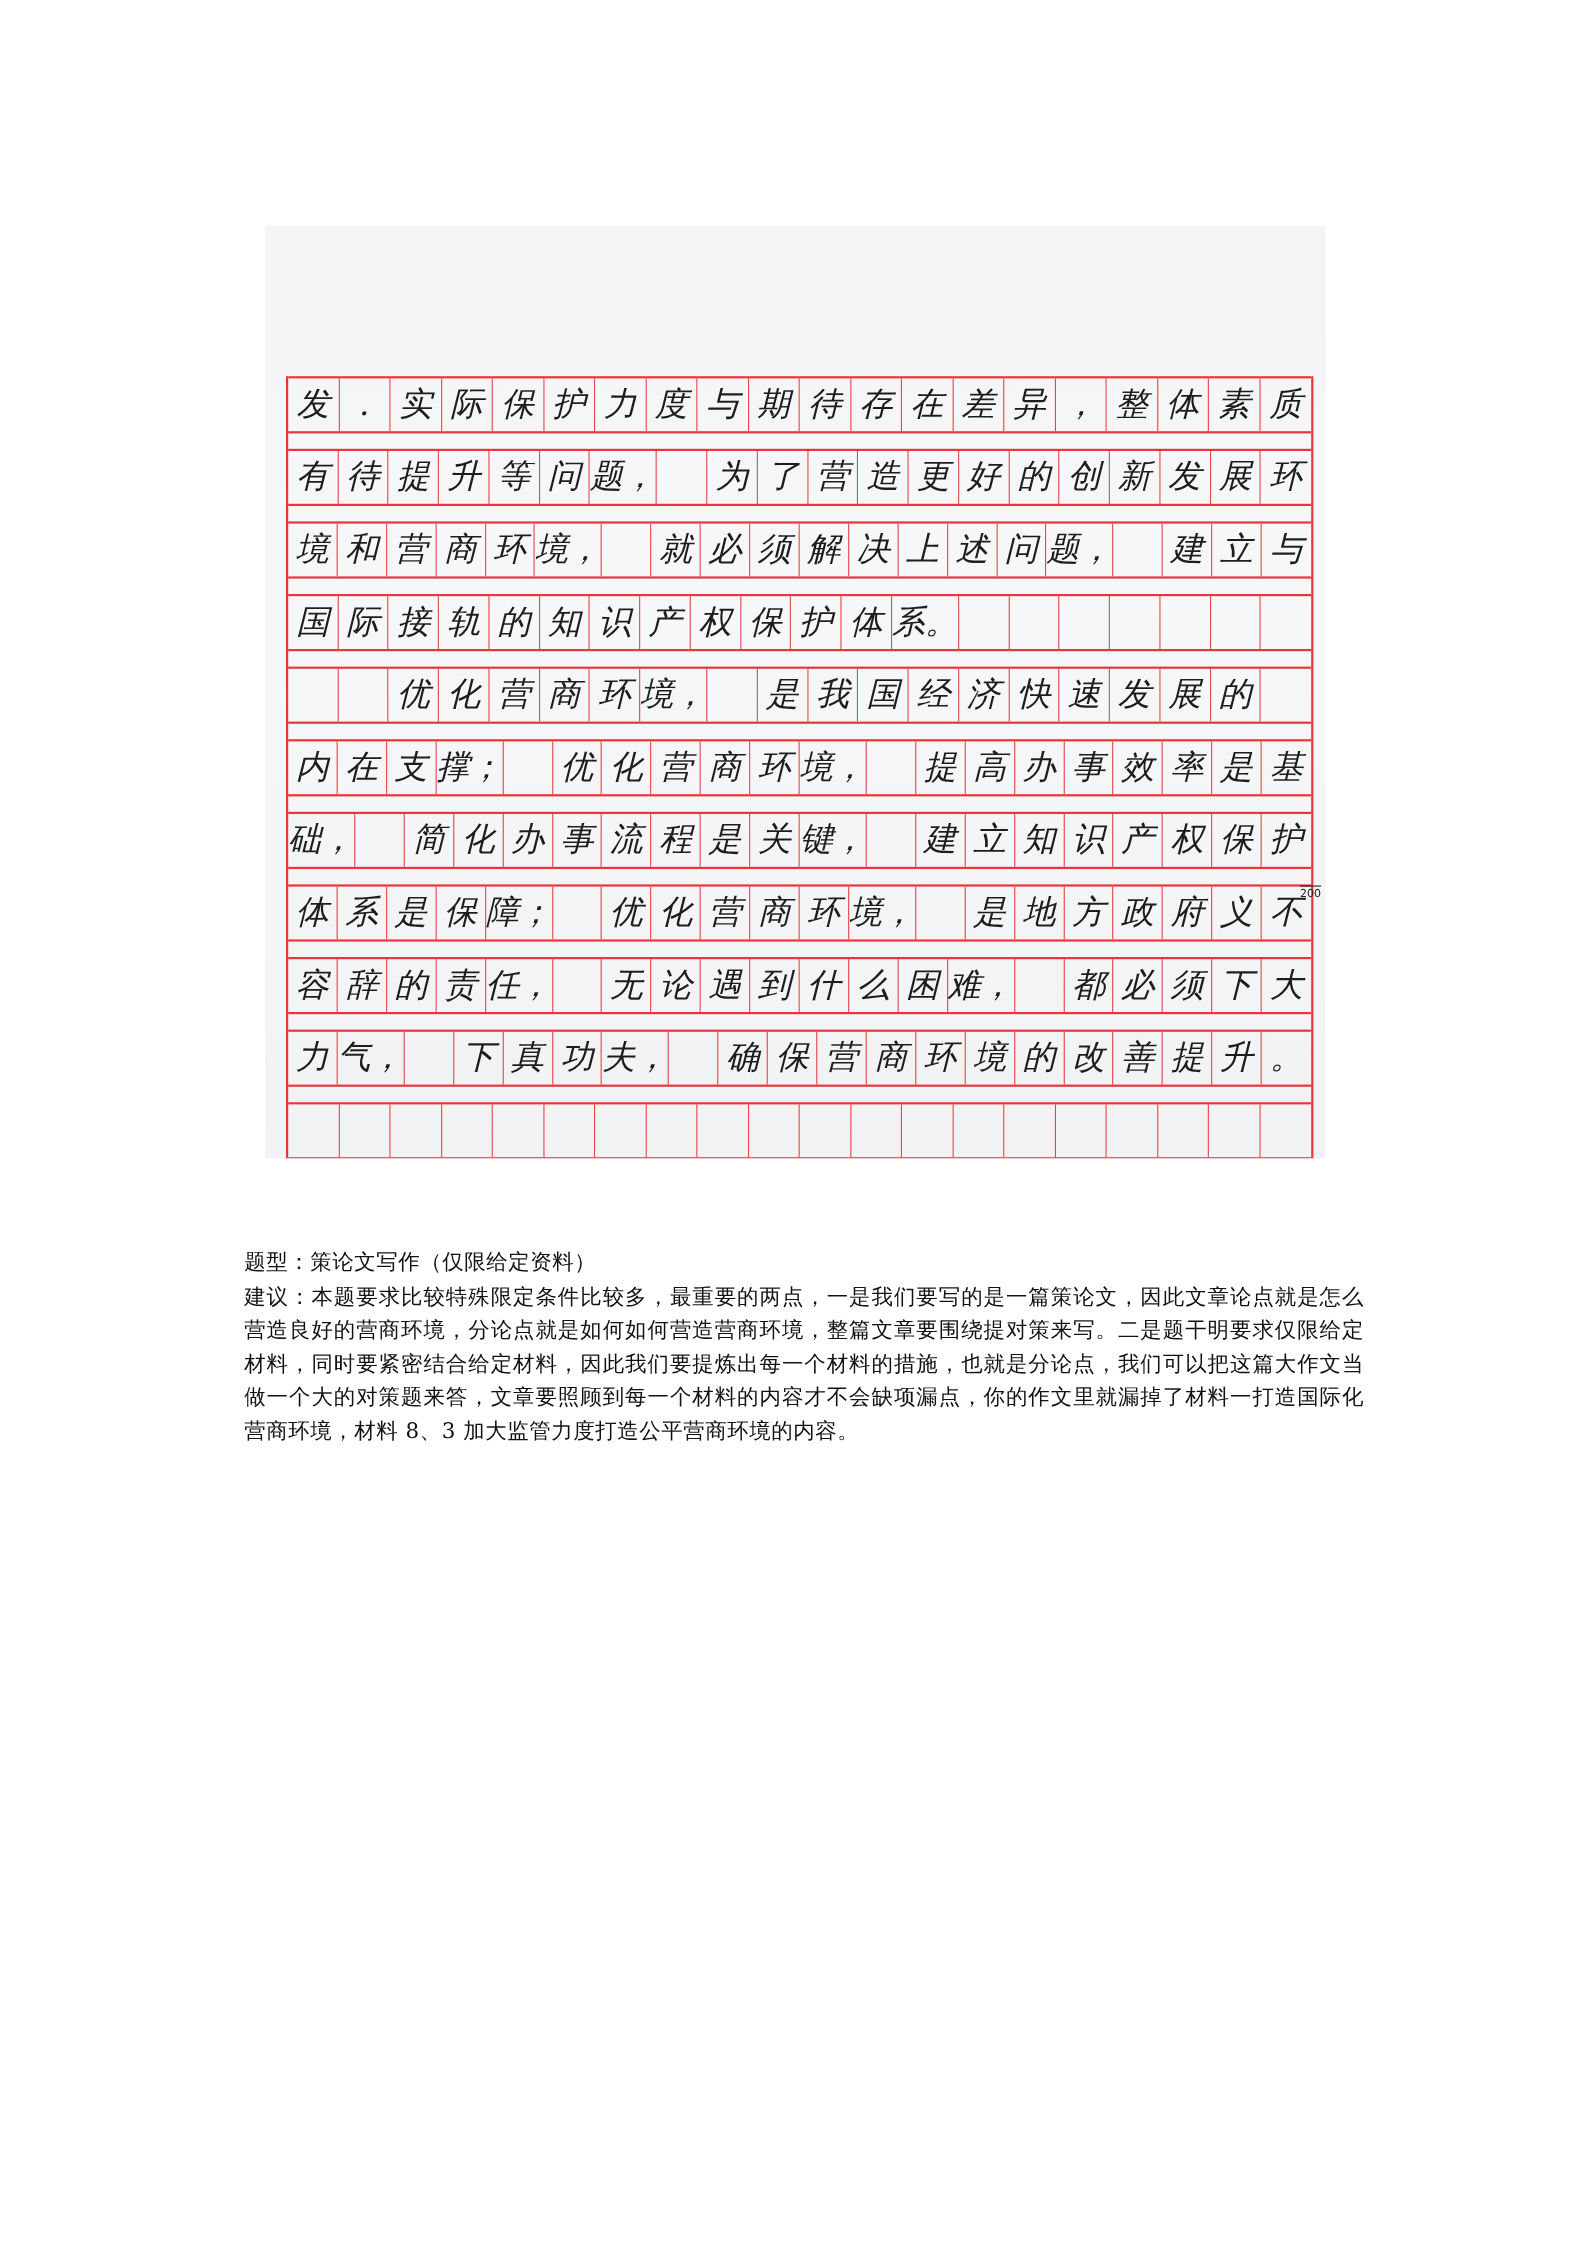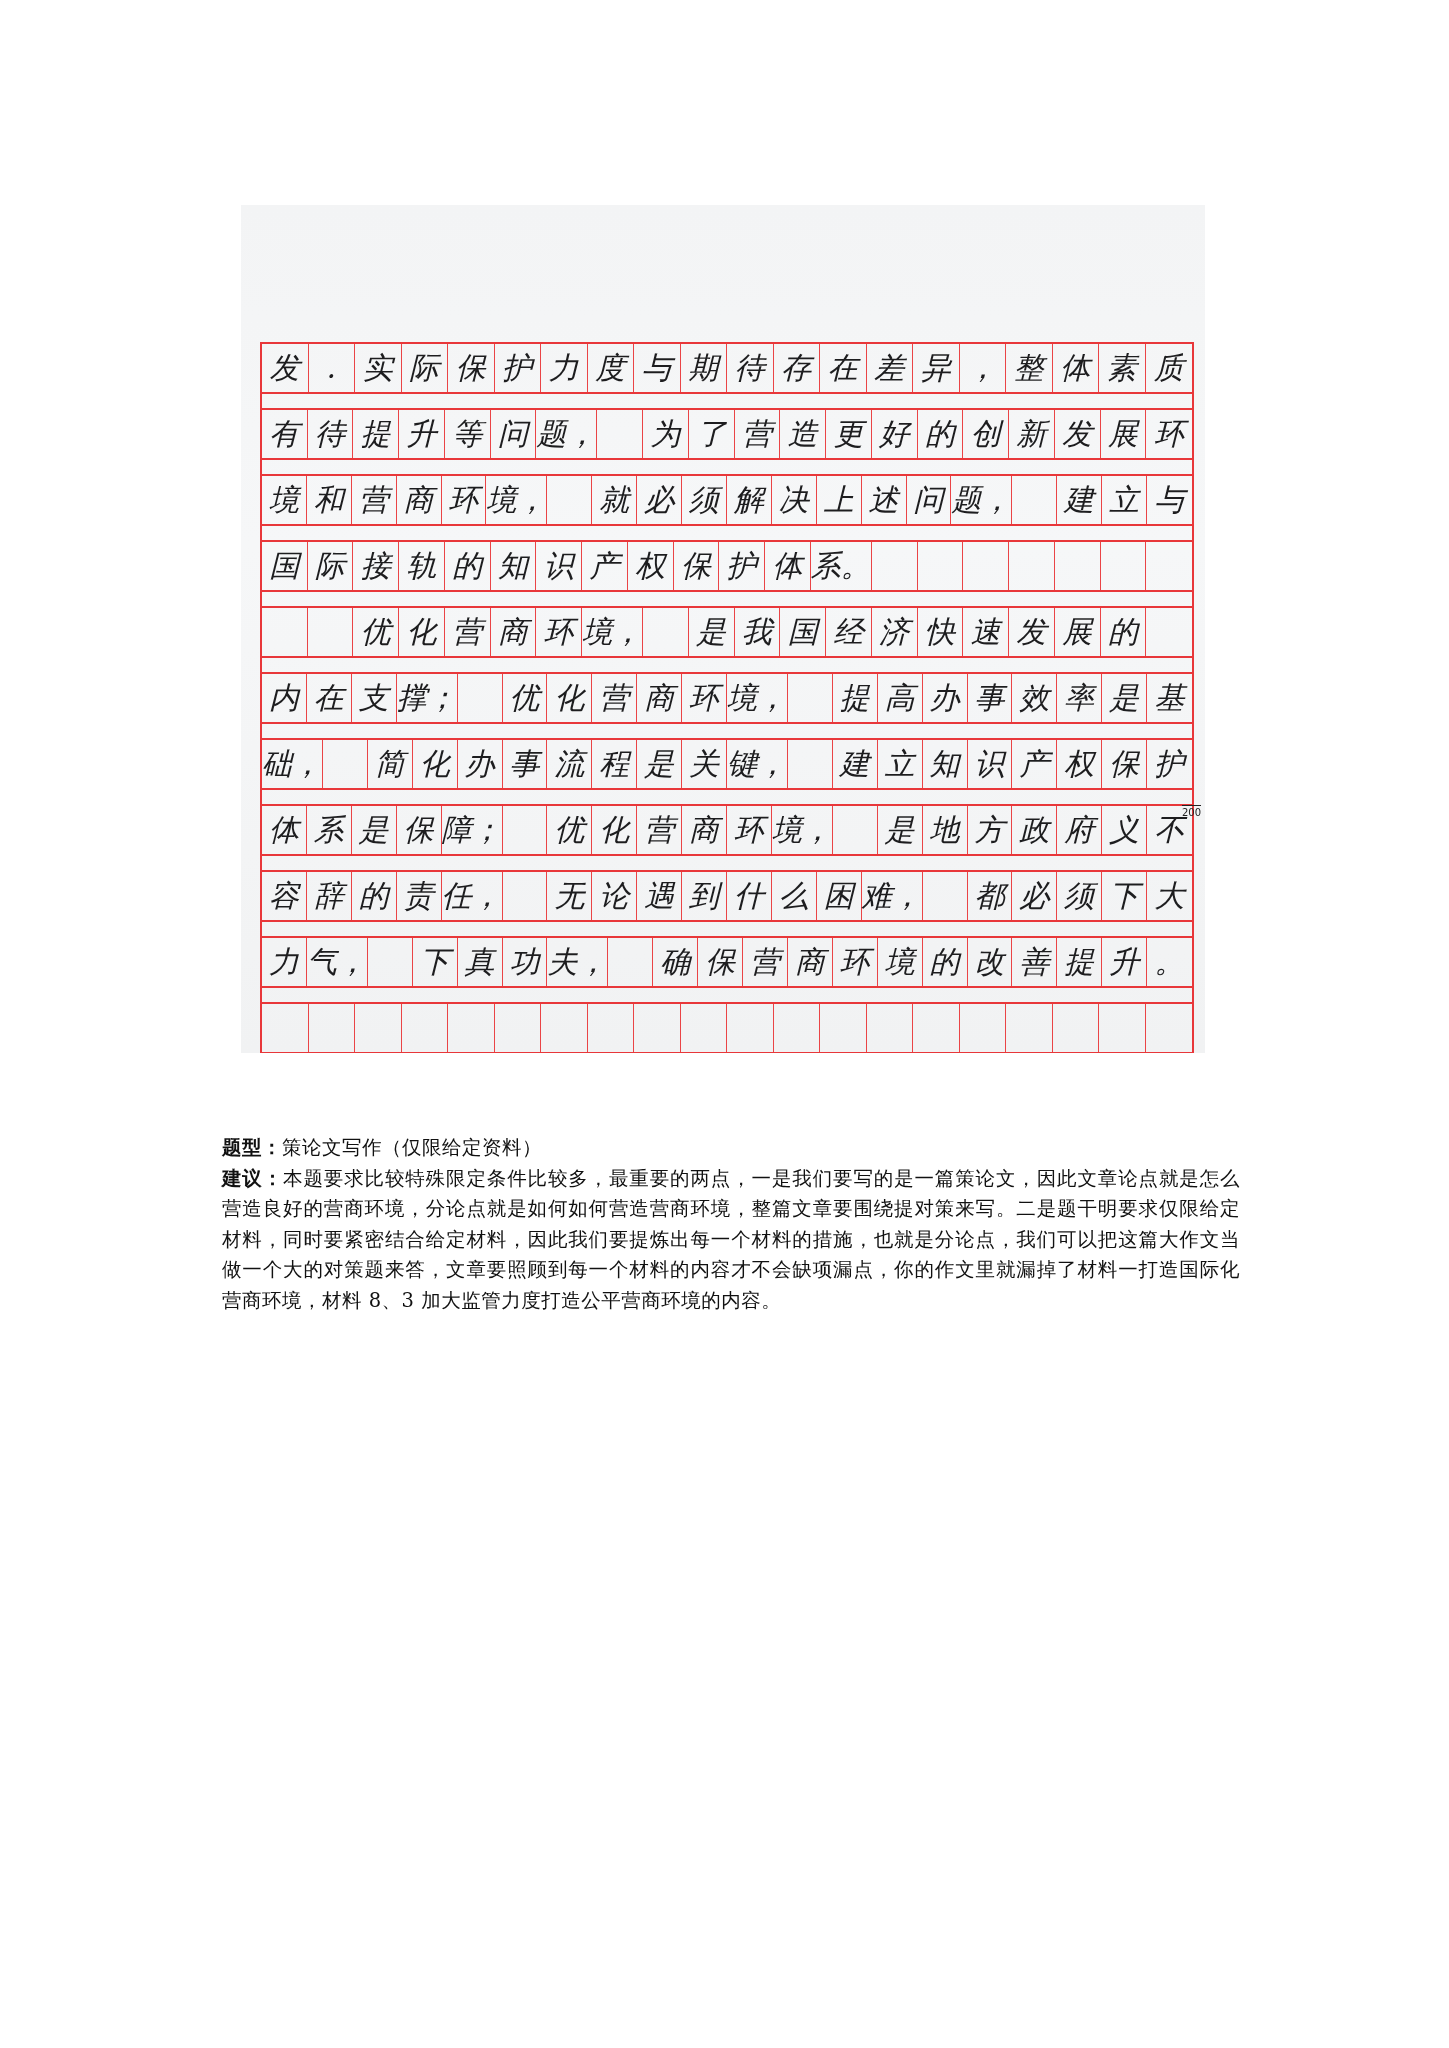--- a/index.html
+++ b/index.html
@@ -31,21 +31,21 @@
     position: absolute; right: 4px; top: 600px; font-family: "DejaVu Sans", sans-serif;
     font-size: 10px; color: #222; border-top: 1.5px solid #222; padding-top: 1px;
   }
 
   .notes {
     position: absolute; left: 222px; top: 1133px; width: 1018px;
     font-family: "DejaVu Serif", serif; font-size: 19.5px; line-height: 30.5px;
     color: #111; letter-spacing: 0.5px; text-align: justify;
   }
   .notes p { margin: 0; }
-  .lbl { font-family: "DejaVu Sans", sans-serif; font-weight: bold; }
+  .lbl { font-family: "DejaVu Sans", sans-serif; font-weight: normal; }
 </style>
 </head>
 <body>
 
 <div class="photo">
   <div class="grid" id="grid">
       <div class="grid-row">
         <div class="cells">
           <div class="cell">发</div>
           <div class="cell">.</div>

